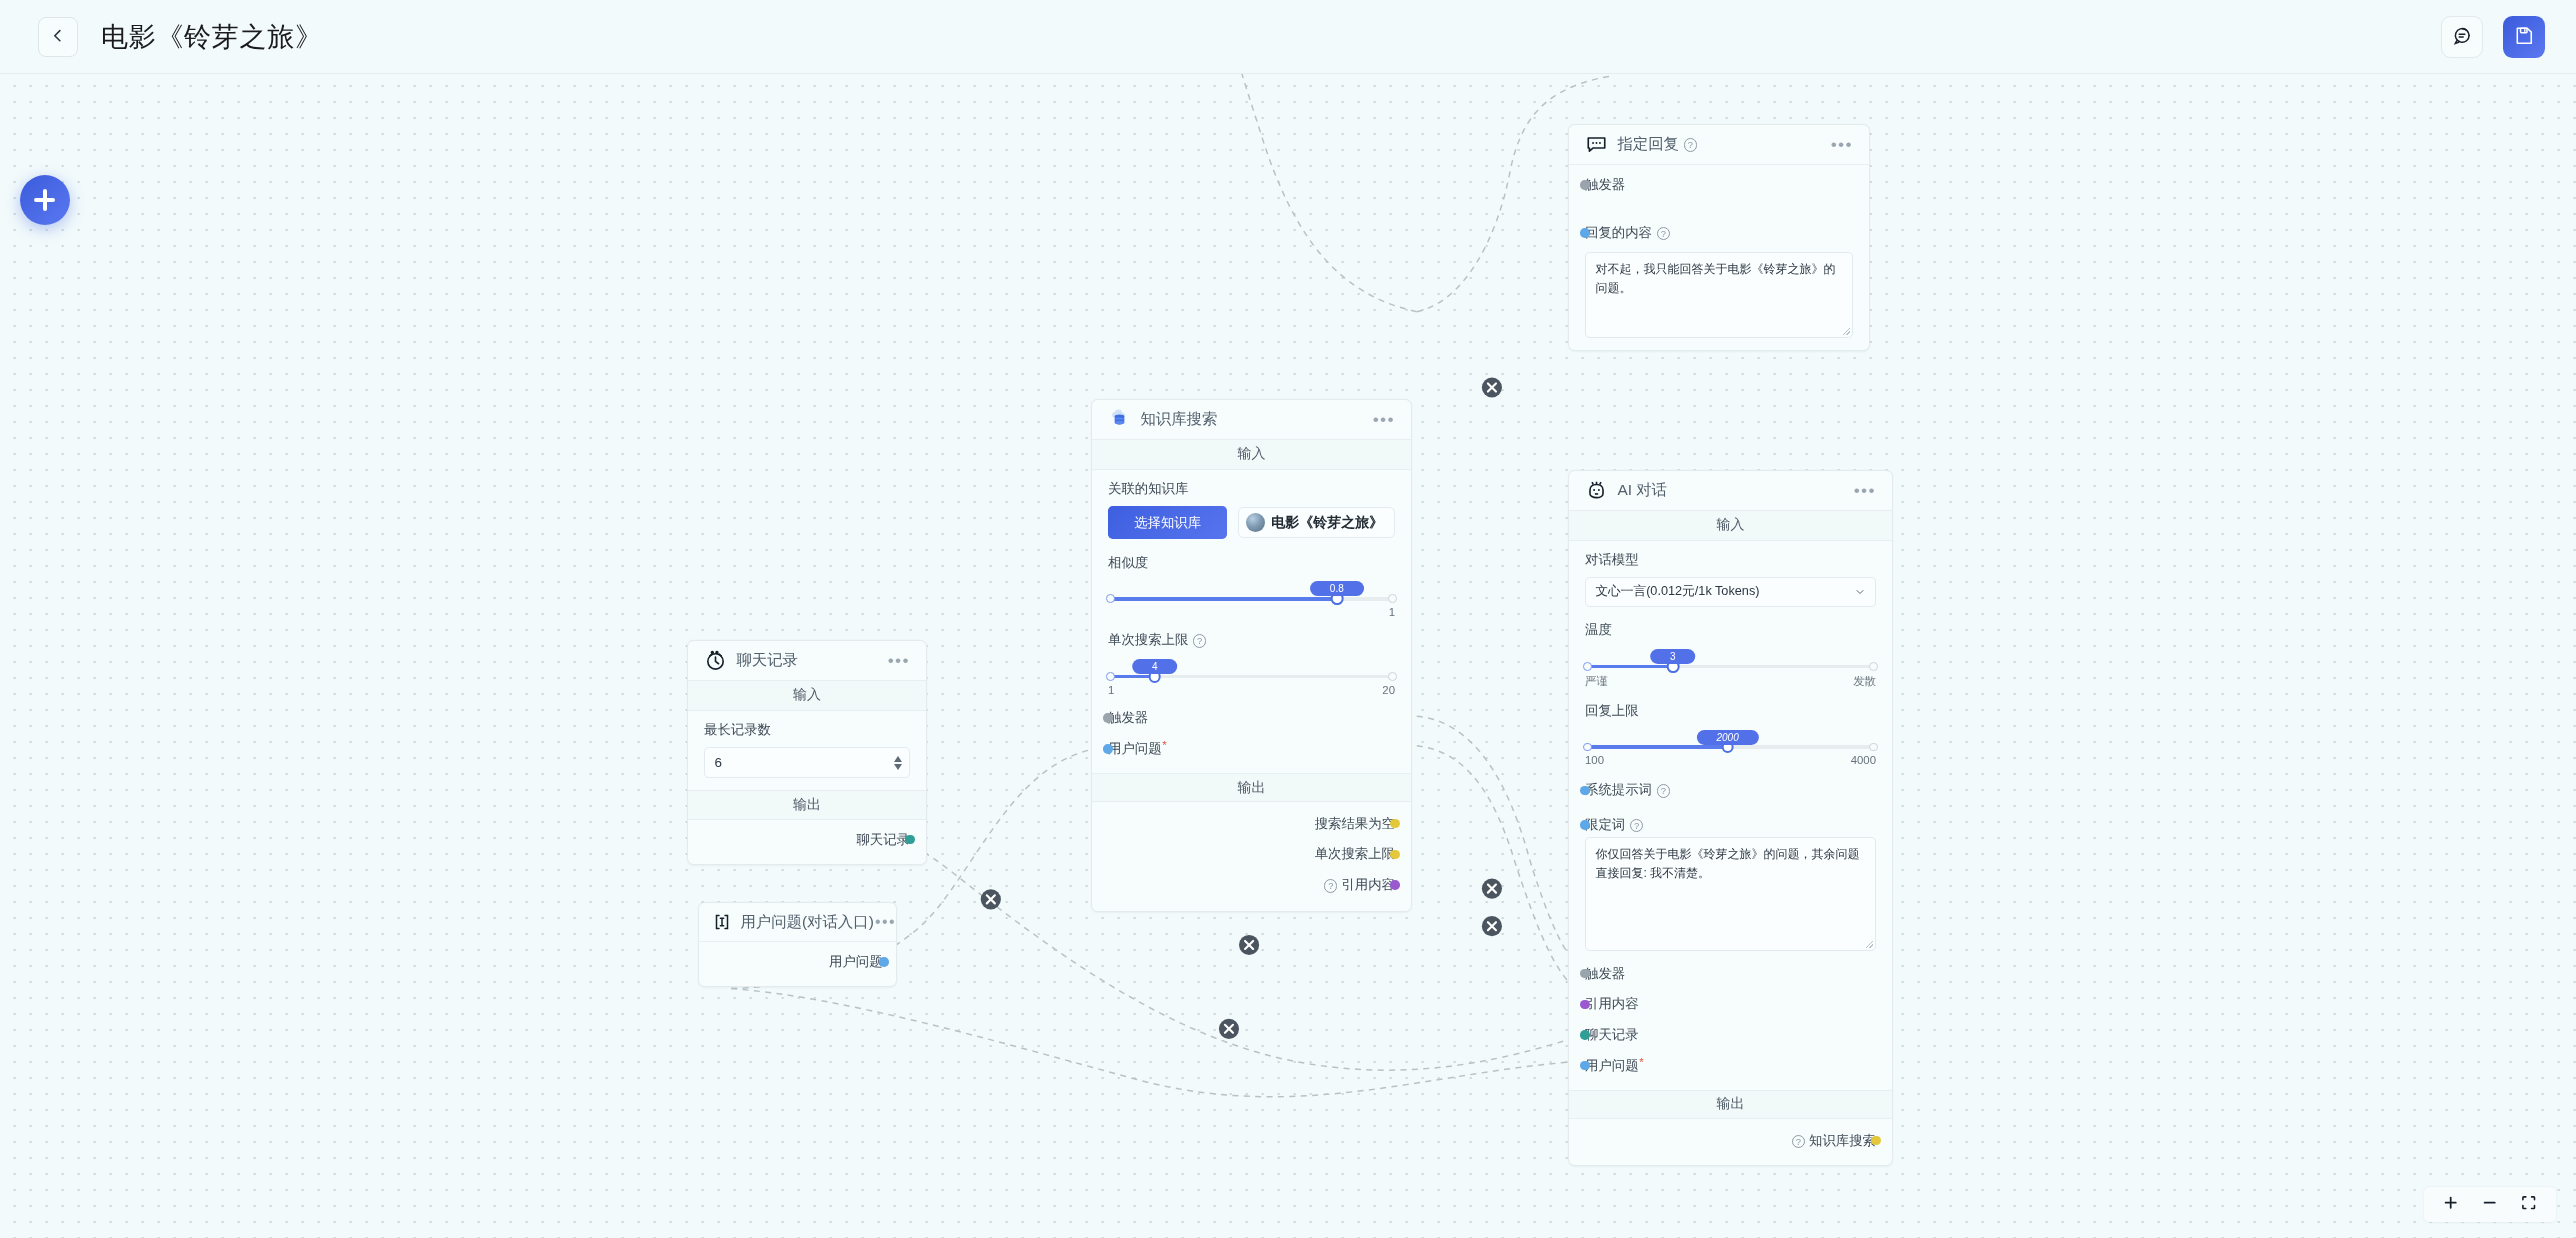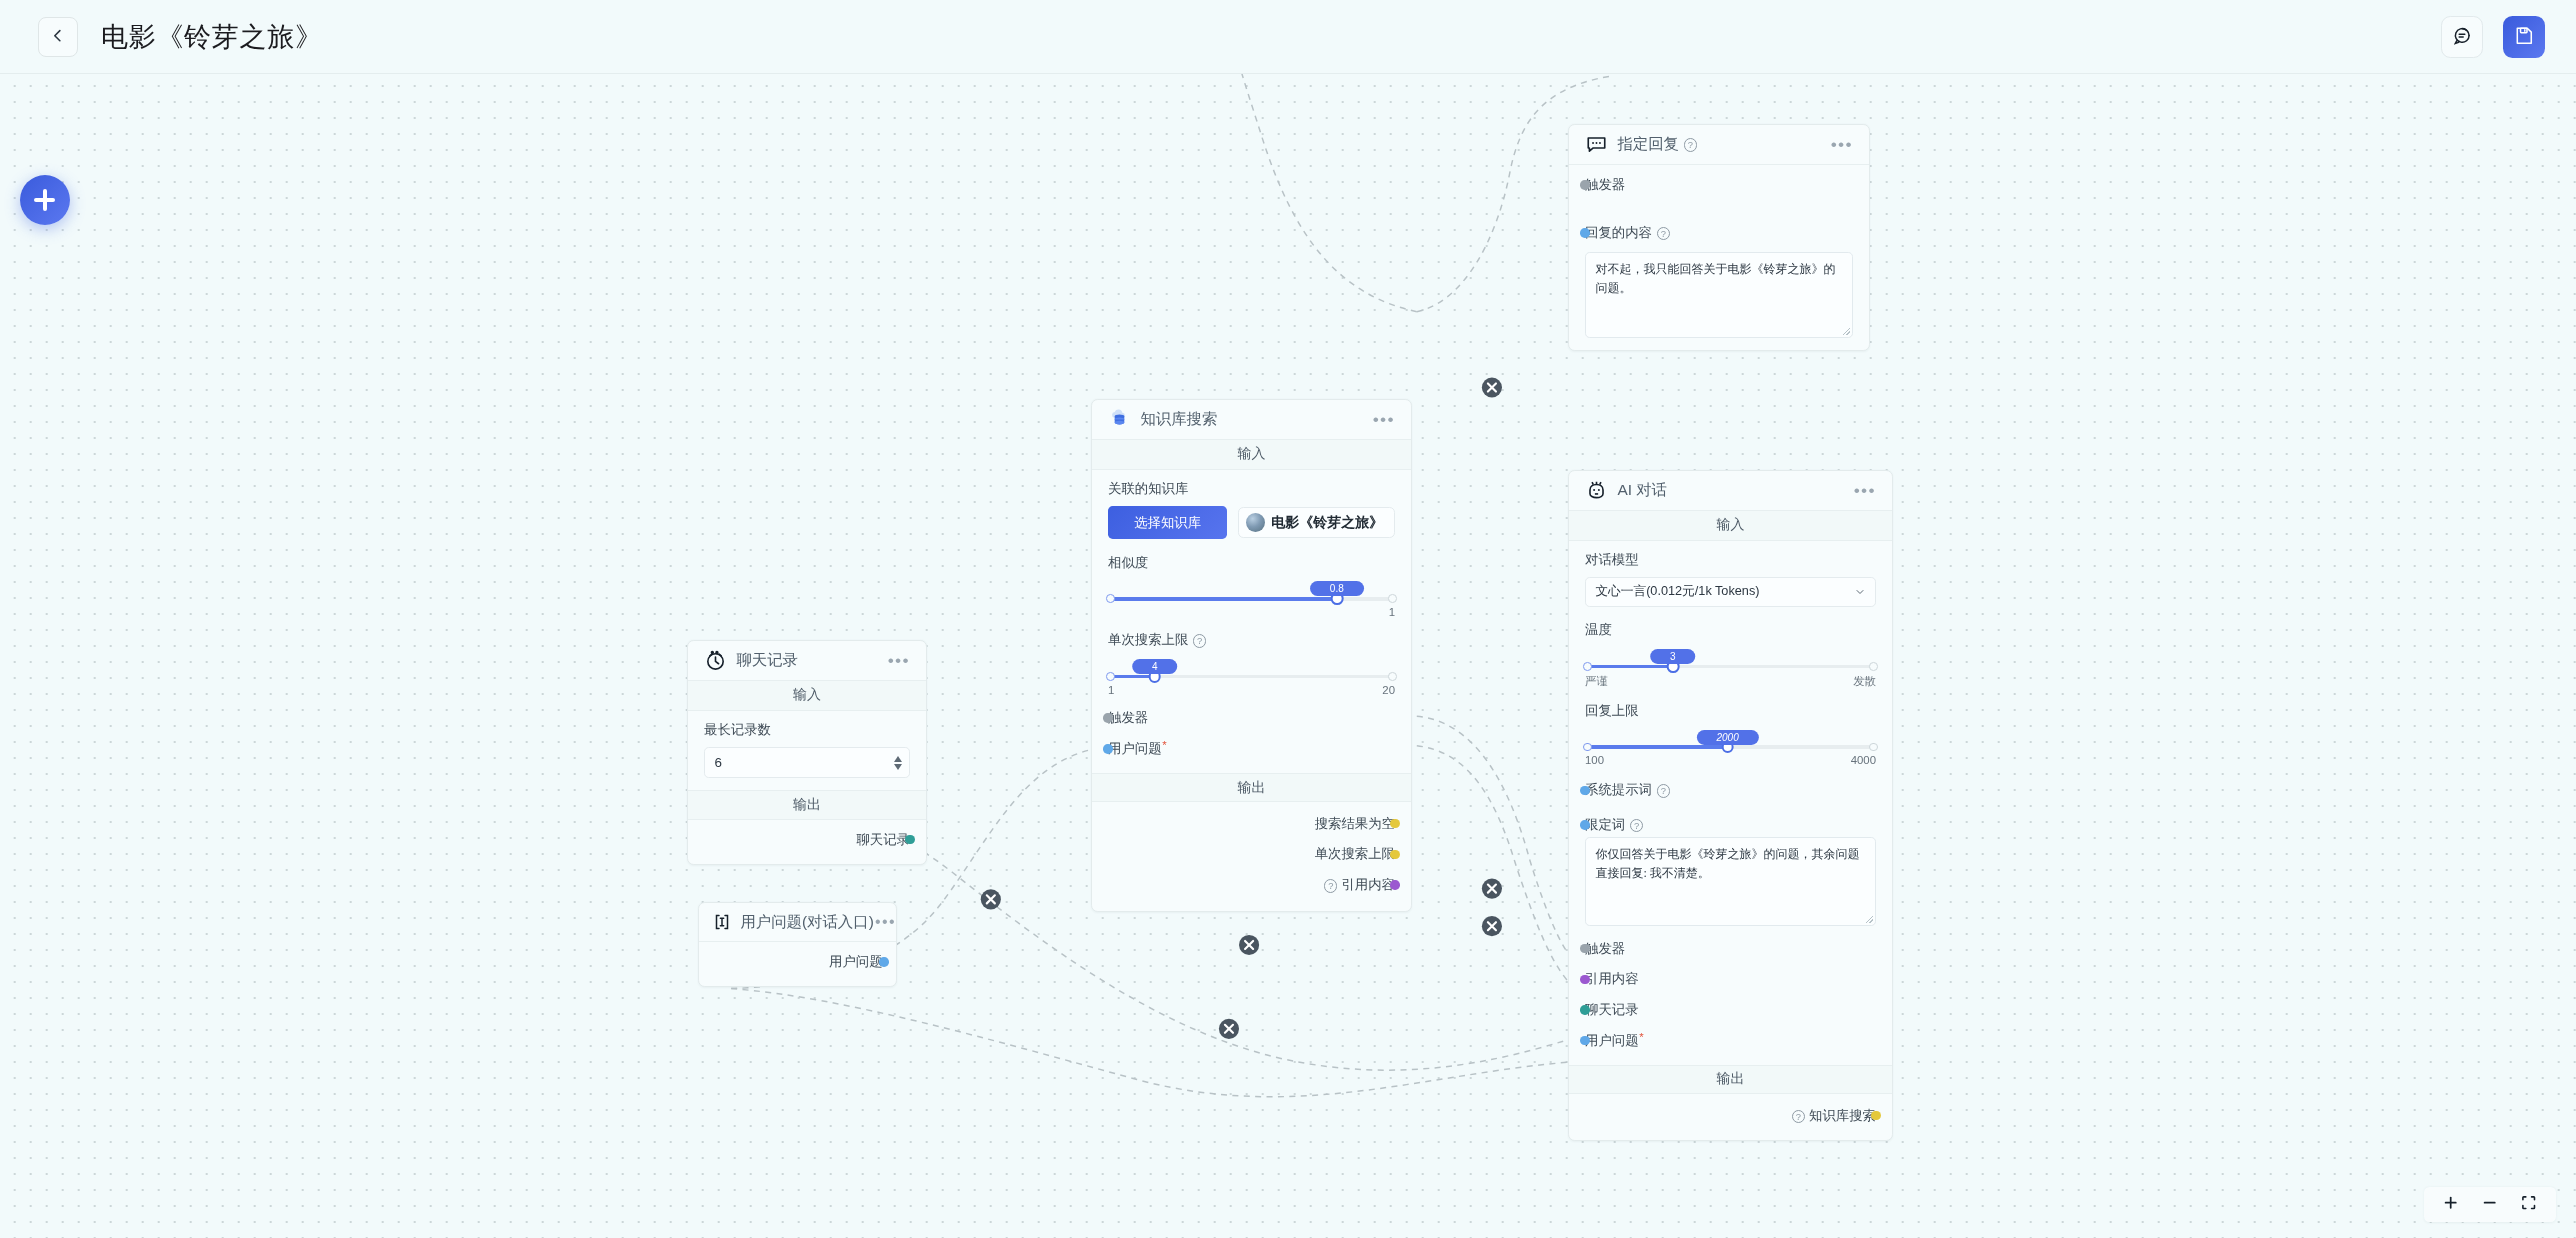--- a/index.html
+++ b/index.html
@@ -536,21 +536,21 @@
         <span class="port left" style="background:#5fa8e8;"></span>
         <span>系统提示词</span>
         <span class="help-ico">?</span>
       </div>
 
       <div class="port-row" style="margin-top:10.7px;">
         <span class="port left" style="background:#5fa8e8;"></span>
         <span>限定词</span>
         <span class="help-ico">?</span>
       </div>
-      <div class="ta" style="height:89px;font-family:Liberation Serif, serif;">你仅回答关于电影《玲芽之旅》的问题，其余问题直接回复: 我不清楚。</div>
+      <div class="ta" style="height:114px;">你仅回答关于电影《玲芽之旅》的问题，其余问题直接回复: 我不清楚。</div>
 
       <div class="port-row" style="margin-top:10.7px;">
         <span class="port left" style="background:#9aa4ac;"></span>
         <span>触发器</span>
       </div>
       <div class="port-row" style="margin-top:6.7px;">
         <span class="port left" style="background:#9b59d0;"></span>
         <span>引用内容</span>
       </div>
       <div class="port-row" style="margin-top:6.7px;">

